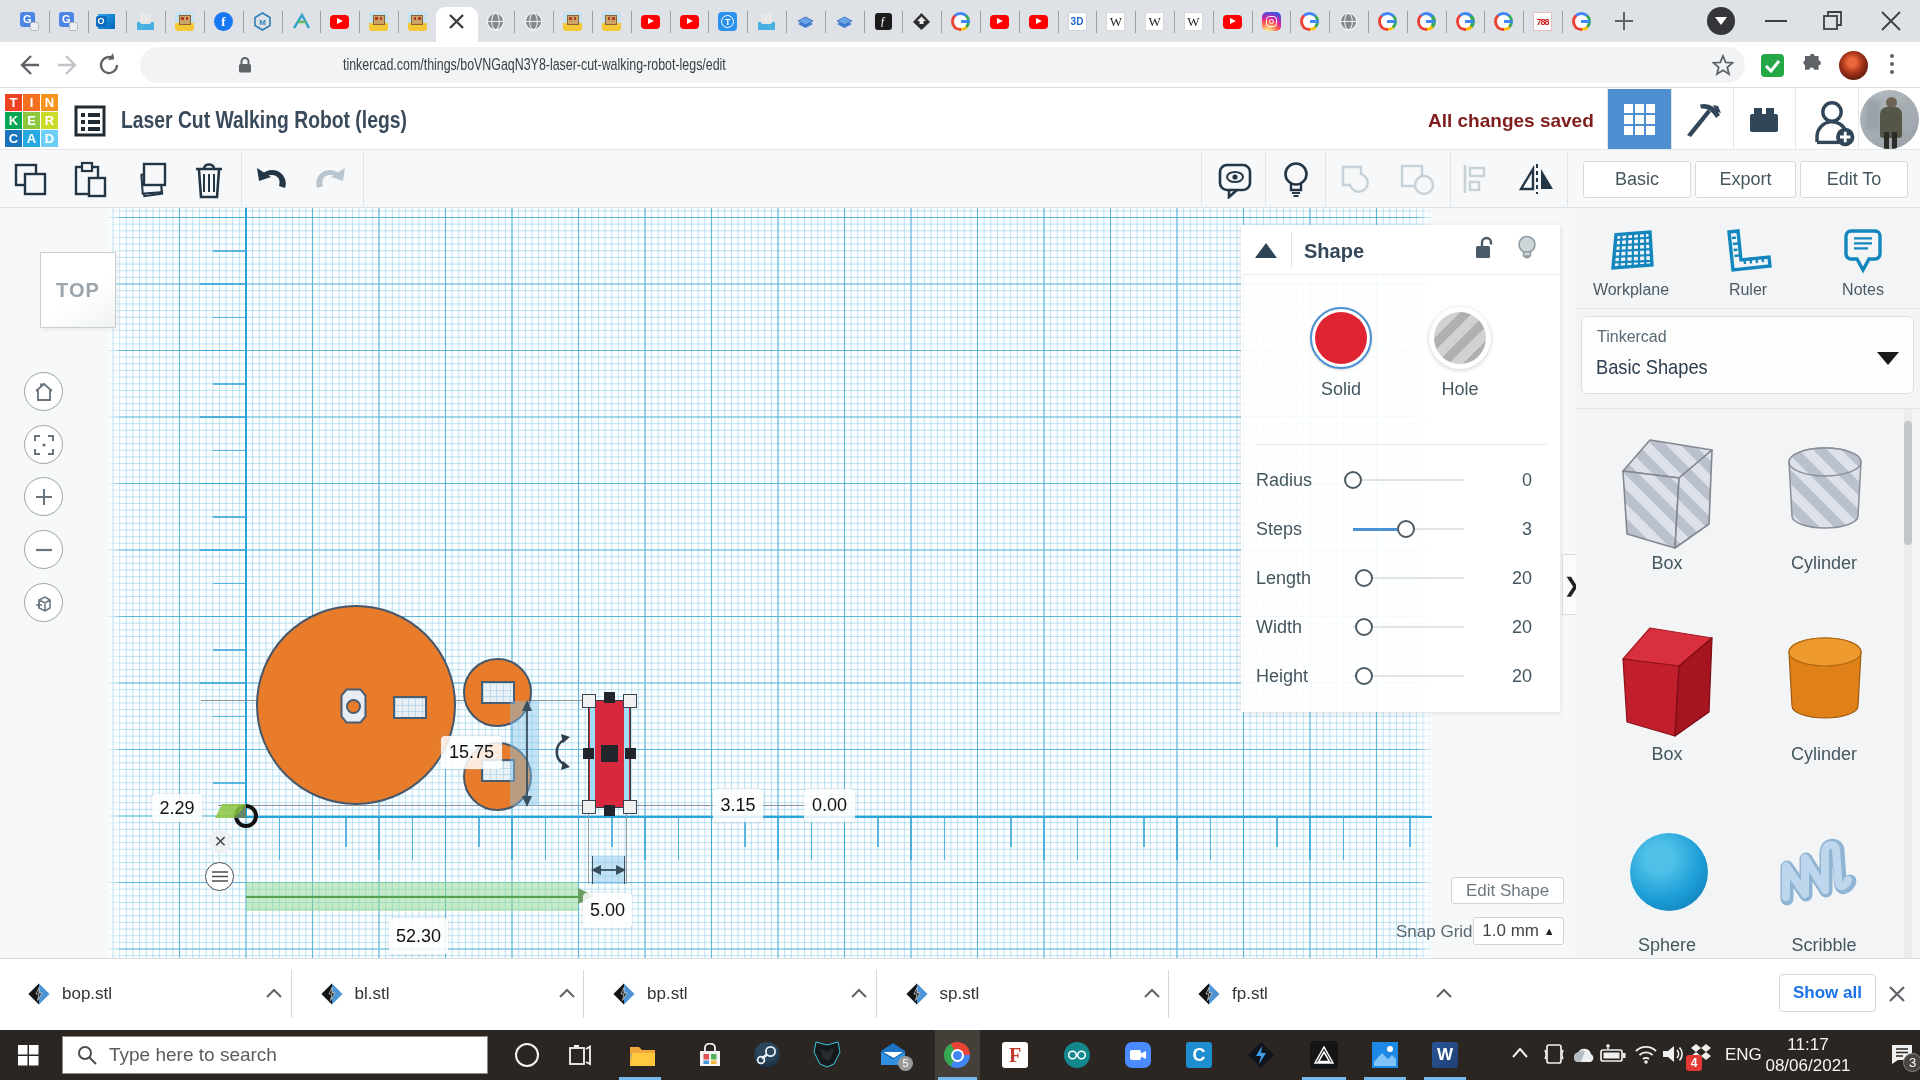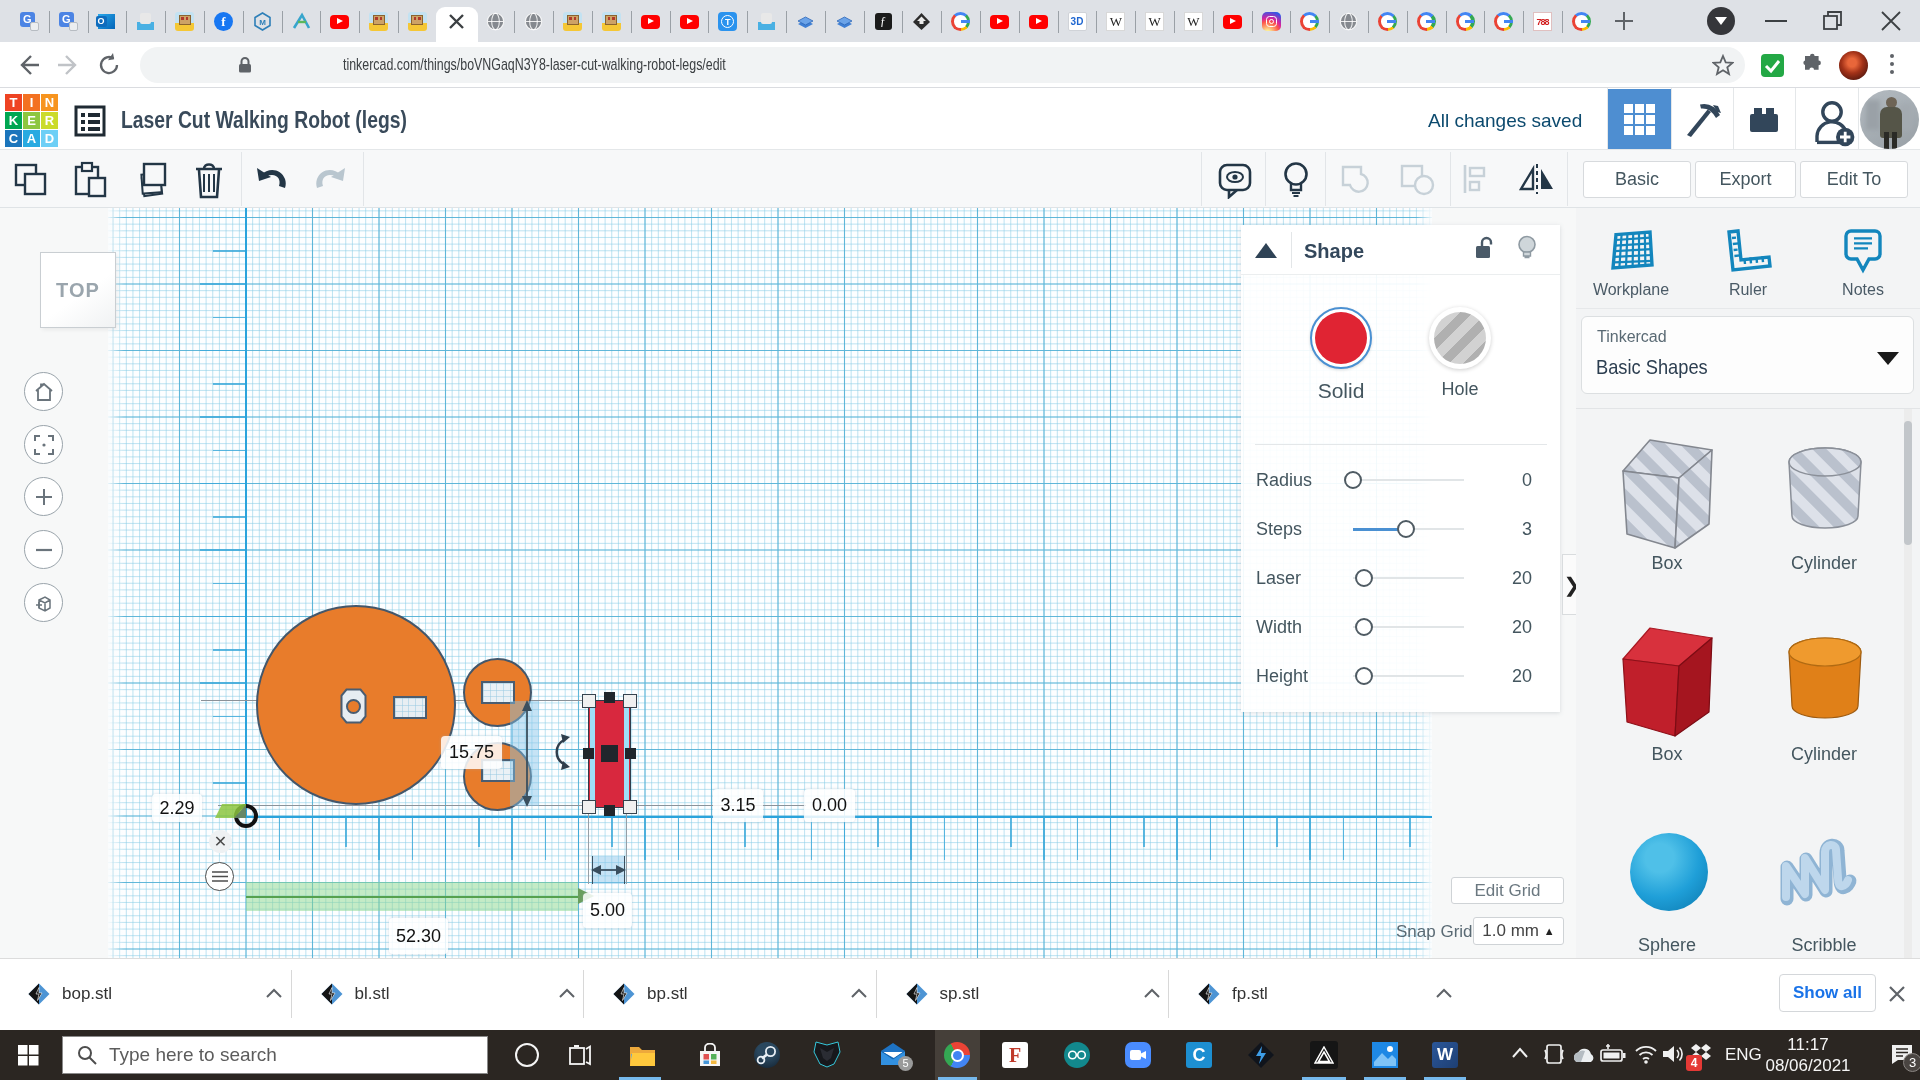--- a/index.html
+++ b/index.html
@@ -339,21 +339,21 @@
     <rect x="7" y="8" width="4" height="4" fill="#1f2a33"></rect>
     <rect x="14" y="8" width="12" height="4" fill="#1f2a33"></rect>
     <rect x="7" y="15" width="4" height="4" fill="#1f2a33"></rect>
     <rect x="14" y="15" width="12" height="4" fill="#1f2a33"></rect>
     <rect x="7" y="22" width="4" height="4" fill="#1f2a33"></rect>
     <rect x="14" y="22" width="12" height="4" fill="#1f2a33"></rect>
   </svg>
 
 <div class="abs" style="left:121px;top:107px;font-size:23px;font-weight:bold;color:#394a5a;transform:scaleX(.84);transform-origin:0 0;white-space:nowrap">Laser Cut Walking Robot (legs)</div>
 
-<div class="abs" style="left:1428px;top:110px;font-size:19px;font-weight:normal;color:#0c4a6e">All changes saved</div>
+<div class="abs" style="left:1428px;top:110px;font-size:19px;font-weight:bold;color:#7f1d1d">All changes saved</div>
 
 <div class="abs" style="left:1607px;top:88px;width:1px;height:62px;background:#e4e7e9"></div>
 <div class="abs" style="left:1671px;top:88px;width:1px;height:62px;background:#e4e7e9"></div>
 <div class="abs" style="left:1733px;top:88px;width:1px;height:62px;background:#e4e7e9"></div>
 <div class="abs" style="left:1795px;top:88px;width:1px;height:62px;background:#e4e7e9"></div>
 <div class="abs" style="left:1858px;top:88px;width:1px;height:62px;background:#e4e7e9"></div>
 
 <div class="abs" style="left:1608px;top:89px;width:63px;height:60px;background:#4e8ed1"></div>
 <div class="abs" id="gridglyph" style="left:1624px;top:104px;width:31px;height:31px">
     <div style="position:absolute;left:0px;top:0px;width:9px;height:9px;background:#fff"></div>
@@ -708,40 +708,40 @@
   </svg>
 
 <svg class="abs" style="left:1516px;top:235px" width="22" height="27">
     <circle cx="11" cy="9.5" r="8" fill="#cfd6da" stroke="#8f9aa2" stroke-width="1.6"></circle>
     <path d="M7.5 17 H14.5 V21 H7.5 Z M8.5 22.5 H13.5" fill="#cfd6da" stroke="#8f9aa2" stroke-width="1.4"></path>
   </svg>
 
 <div class="abs" style="left:1310px;top:307px;width:62px;height:62px;border-radius:50%;background:#fff;border:2px solid #4a90d2;box-shadow:0 1px 3px rgba(0,0,0,.15)"></div>
 <div class="abs" style="left:1315px;top:312px;width:52px;height:52px;border-radius:50%;background:#e02433"></div>
 
-<div class="abs" style="left:1310px;top:379px;width:62px;text-align:center;font-size:21px;color:#44565f">Solid</div>
+<div class="abs" style="left:1310px;top:379px;width:62px;text-align:center;font-size:18px;color:#44565f">Solid</div>
 
 <div class="abs" style="left:1429px;top:307px;width:62px;height:62px;border-radius:50%;background:#fff;box-shadow:0 1px 4px rgba(0,0,0,.2)"></div>
 <div class="abs" style="left:1434px;top:312px;width:52px;height:52px;border-radius:50%;background:repeating-linear-gradient(135deg,#b0b0b0 0 9px,#d2d2d2 9px 19px)"></div>
 
 <div class="abs" style="left:1429px;top:379px;width:62px;text-align:center;font-size:18px;color:#44565f">Hole</div>
 
 <div class="abs" style="left:1255px;top:444px;width:292px;height:1px;background:#e4e7e9"></div>
 
 <div class="abs" id="sliders">
     <div style="position:absolute;left:1256px;top:470px;font-size:18px;color:#44565f">Radius</div>
     <div style="position:absolute;left:1353px;top:479px;width:111px;height:2px;background:#e1e5e7"></div>
     <div style="position:absolute;left:1344px;top:471px;width:18px;height:18px;border-radius:50%;background:#fff;border:2px solid #4f5b63"></div>
     <div style="position:absolute;left:1486px;top:470px;width:46px;text-align:right;font-size:18px;color:#44565f">0</div>
     <div style="position:absolute;left:1256px;top:519px;font-size:18px;color:#44565f">Steps</div>
     <div style="position:absolute;left:1353px;top:528px;width:111px;height:2px;background:#e1e5e7"></div>
     <div style="position:absolute;left:1353px;top:527.5px;width:53px;height:3px;background:#4a90d2"></div>
     <div style="position:absolute;left:1397px;top:520px;width:18px;height:18px;border-radius:50%;background:#fff;border:2px solid #4f5b63"></div>
     <div style="position:absolute;left:1486px;top:519px;width:46px;text-align:right;font-size:18px;color:#44565f">3</div>
-    <div style="position:absolute;left:1256px;top:568px;font-size:18px;color:#44565f">Laser</div>
+    <div style="position:absolute;left:1256px;top:568px;font-size:18px;color:#44565f">Length</div>
     <div style="position:absolute;left:1353px;top:577px;width:111px;height:2px;background:#e1e5e7"></div>
     <div style="position:absolute;left:1355px;top:569px;width:18px;height:18px;border-radius:50%;background:#fff;border:2px solid #4f5b63"></div>
     <div style="position:absolute;left:1486px;top:568px;width:46px;text-align:right;font-size:18px;color:#44565f">20</div>
     <div style="position:absolute;left:1256px;top:617px;font-size:18px;color:#44565f">Width</div>
     <div style="position:absolute;left:1353px;top:626px;width:111px;height:2px;background:#e1e5e7"></div>
     <div style="position:absolute;left:1355px;top:618px;width:18px;height:18px;border-radius:50%;background:#fff;border:2px solid #4f5b63"></div>
     <div style="position:absolute;left:1486px;top:617px;width:46px;text-align:right;font-size:18px;color:#44565f">20</div>
     <div style="position:absolute;left:1256px;top:666px;font-size:18px;color:#44565f">Height</div>
     <div style="position:absolute;left:1353px;top:675px;width:111px;height:2px;background:#e1e5e7"></div>
     <div style="position:absolute;left:1355px;top:667px;width:18px;height:18px;border-radius:50%;background:#fff;border:2px solid #4f5b63"></div>
@@ -841,21 +841,21 @@
 
 <svg class="abs" style="left:1778px;top:835px" width="94" height="78" viewBox="0 0 94 78">
     <g fill="none" stroke-linecap="round" stroke-linejoin="round">
       <path d="M9 64 L9 32 L28 60 L28 24 L48 56 L48 18 C48 8 60 8 60 16 L62 44 C62 58 70 52 72 46" stroke="#8fb4d4" stroke-width="13"></path>
       <path d="M8 62 L8 31 L27 59 L27 23 L47 55 L47 17 C47 8 58 8 58 15 L60 43 C60 56 68 51 70 45" stroke="#bed7ec" stroke-width="8"></path>
     </g>
   </svg>
 
 <div class="abs" style="left:1784px;top:935px;width:80px;text-align:center;font-size:18px;color:#44565f">Scribble</div>
 
-<div class="abs" style="left:1451px;top:877px;width:113px;height:27px;background:#fff;border:1px solid #cfd3d6;border-radius:3px;display:flex;align-items:center;justify-content:center;font-size:17px;color:#6b7880">Edit Grid</div>
+<div class="abs" style="left:1451px;top:877px;width:113px;height:27px;background:#fff;border:1px solid #cfd3d6;border-radius:3px;display:flex;align-items:center;justify-content:center;font-size:17px;color:#6b7880">Edit Shape</div>
 
 <div class="abs" style="left:1396px;top:922px;font-size:17px;color:#5a6a74">Snap Grid</div>
 
 <div class="abs" style="left:1473px;top:917px;width:91px;height:28px;background:#fff;border:1px solid #cfd3d6;border-radius:3px;display:flex;align-items:center;justify-content:center;font-size:17px;color:#444">1.0 mm&nbsp;<span style="font-size:11px;color:#222">▲</span></div>
 
 <div class="abs" style="left:0;top:958px;width:1920px;height:72px;background:#fff;border-top:1px solid #dcdcdc"></div>
 
 <div class="abs" id="downloads">
     <svg style="position:absolute;left:28px;top:983px" width="22" height="22">
       <polygon points="11,0.5 21.5,11 11,21.5 0.5,11" fill="#4d94d4"></polygon>

